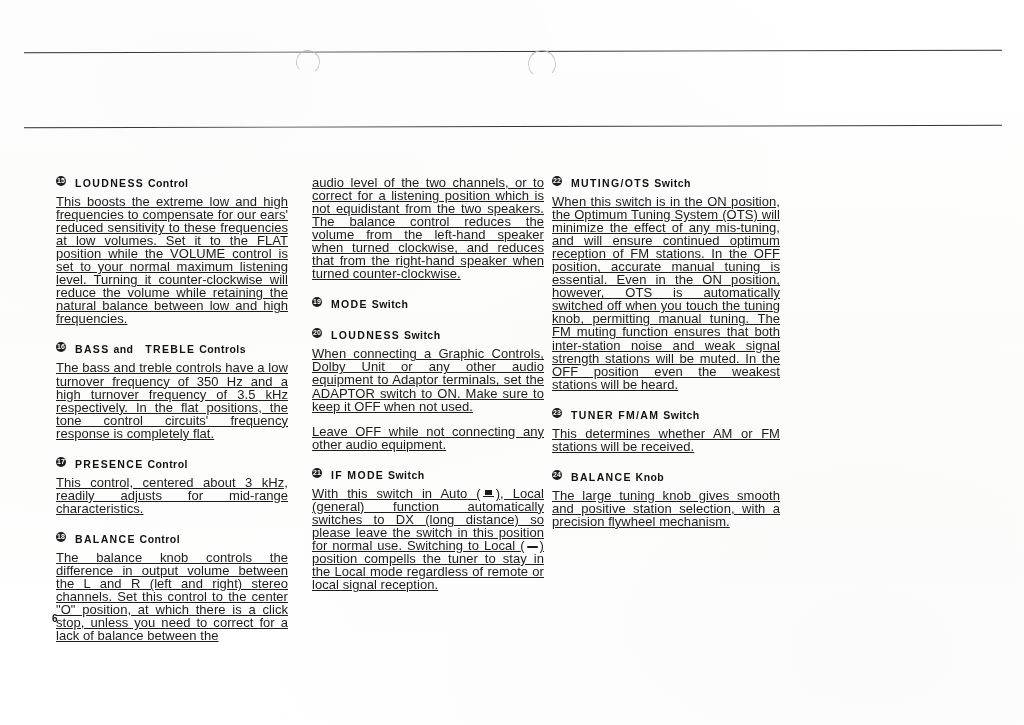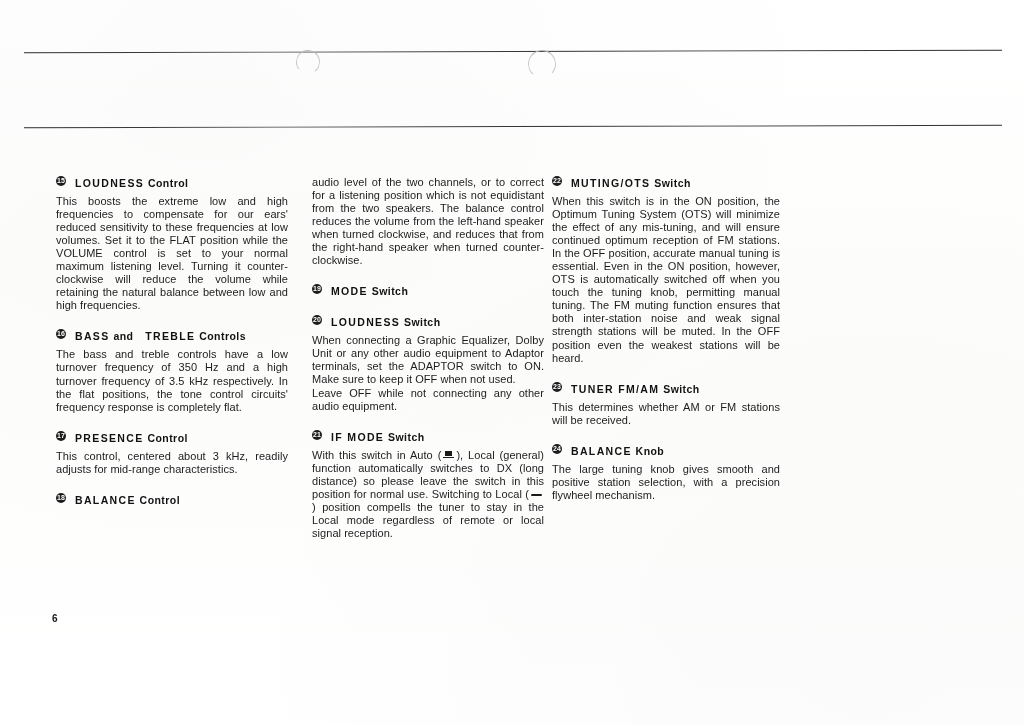--- a/index.html
+++ b/index.html
@@ -111,28 +111,29 @@
     letter-spacing: 1.35px;
     margin-left: 8px;
   }
   h2.heading .normal {
     letter-spacing: 0.45px;
     text-align: right;
   }
 
   p.body-text {
     margin: 0 0 0 0;
-    font-size: 11px;
+    font-size: 13px;
     line-height: 13.05px;
     text-align: justify;
     text-justify: inter-word;
     color: #1c1c1c;
     letter-spacing: 0.05px;
-  }
-  p.body-text + p.body-text { margin-top: 0; }
+    text-decoration: underline;
+  }
+  p.body-text + p.body-text { margin-top: 12px; }
 
   
   .sw-glyph {
     display: inline-block;
     position: relative;
     width: 11px;
     height: 9px;
     vertical-align: -1px;
     margin: 0 2px;
   }
@@ -200,37 +201,38 @@
         <p class="body-text">The bass and treble controls have a low turnover frequency of 350 Hz and a high turnover frequency of 3.5 kHz respectively. In the flat positions, the tone control circuits' frequency response is completely flat.</p>
       </div>
 
       <div class="section">
         <h2 class="heading"><span class="circled">17</span><span class="wide">PRESENCE</span> <span class="normal">Control</span></h2>
         <p class="body-text">This control, centered about 3 kHz, readily adjusts for mid-range characteristics.</p>
       </div>
 
       <div class="section">
         <h2 class="heading"><span class="circled">18</span><span class="wide">BALANCE</span> <span class="normal">Control</span></h2>
+        <p class="body-text">The balance knob controls the difference in output volume between the L and R (left and right) stereo channels. Set this control to the center "O" position, at which there is a click stop, unless you need to correct for a lack of balance between the</p>
       </div>
 
     </div>
 
     <div class="col col-2">
 
       <div class="section">
         <p class="body-text">audio level of the two channels, or to correct for a listening position which is not equidistant from the two speakers. The balance control reduces the volume from the left-hand speaker when turned clockwise, and reduces that from the right-hand speaker when turned counter-clockwise.</p>
       </div>
 
       <div class="section">
         <h2 class="heading"><span class="circled">19</span><span class="wide">MODE</span> <span class="normal">Switch</span></h2>
       </div>
 
       <div class="section">
         <h2 class="heading"><span class="circled">20</span><span class="wide">LOUDNESS</span> <span class="normal">Switch</span></h2>
-        <p class="body-text">When connecting a Graphic Equalizer, Dolby Unit or any other audio equipment to Adaptor terminals, set the ADAPTOR switch to ON. Make sure to keep it OFF when not used.</p>
+        <p class="body-text">When connecting a Graphic Controls, Dolby Unit or any other audio equipment to Adaptor terminals, set the ADAPTOR switch to ON. Make sure to keep it OFF when not used.</p>
         <p class="body-text">Leave OFF while not connecting any other audio equipment.</p>
       </div>
 
       <div class="section">
         <h2 class="heading"><span class="circled">21</span><span class="wide">IF MODE</span> <span class="normal">Switch</span></h2>
         <p class="body-text"><span>With this switch in Auto (</span><span class="sw-glyph auto"></span><span>), Local (general) function automatically switches to DX (long distance) so please leave the switch in this position for normal use. Switching to Local (</span><span class="sw-glyph local"></span><span>) position compells the tuner to stay in the Local mode regardless of remote or local signal reception.</span></p>
       </div>
 
     </div>
 

